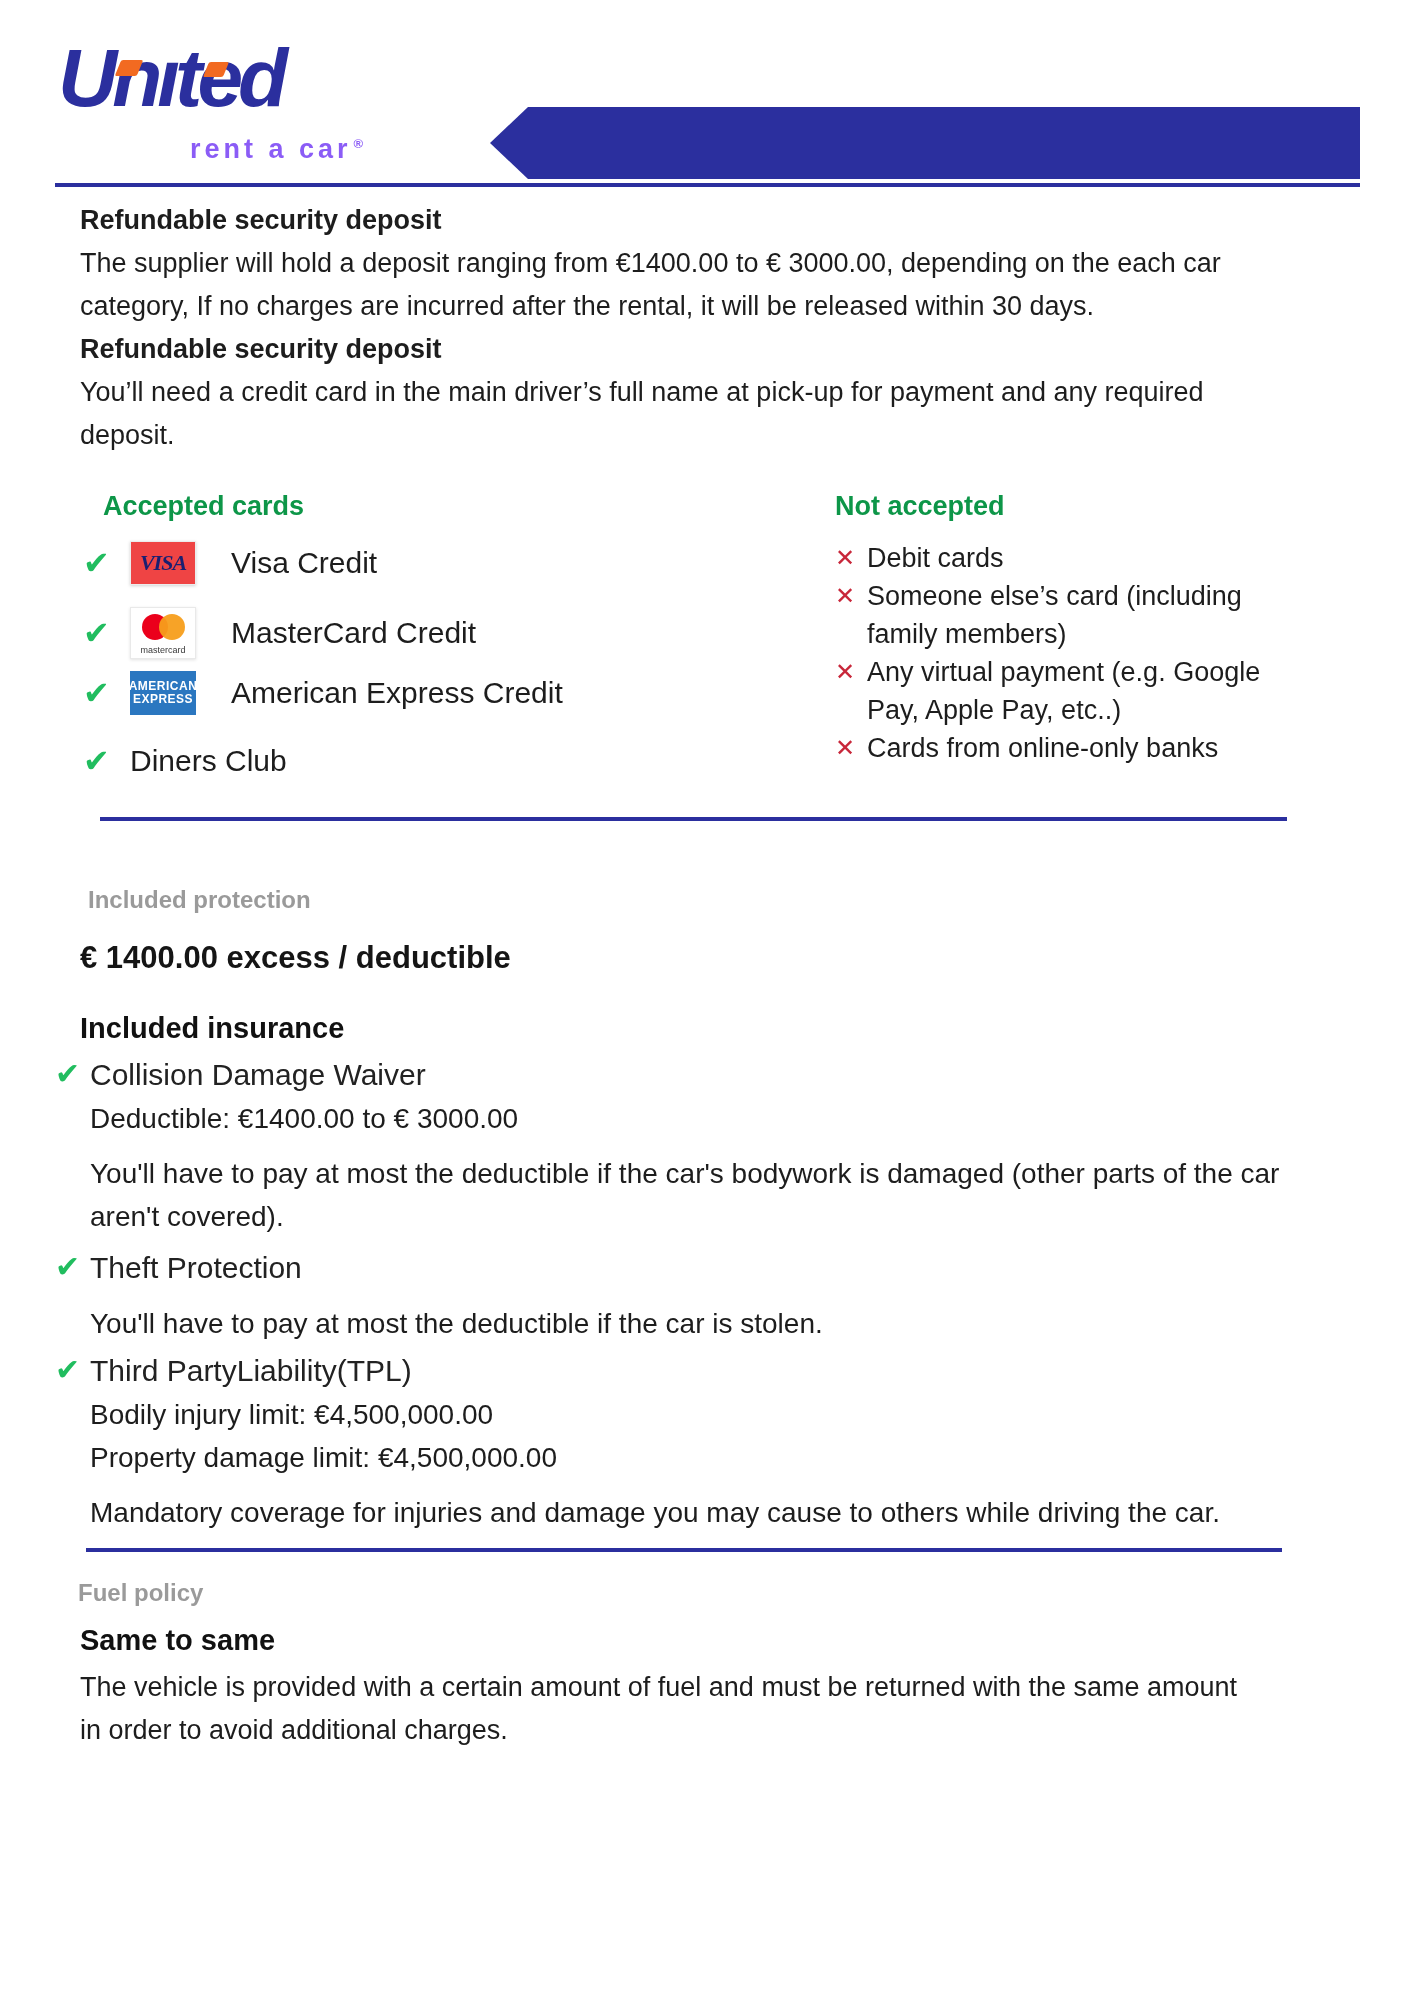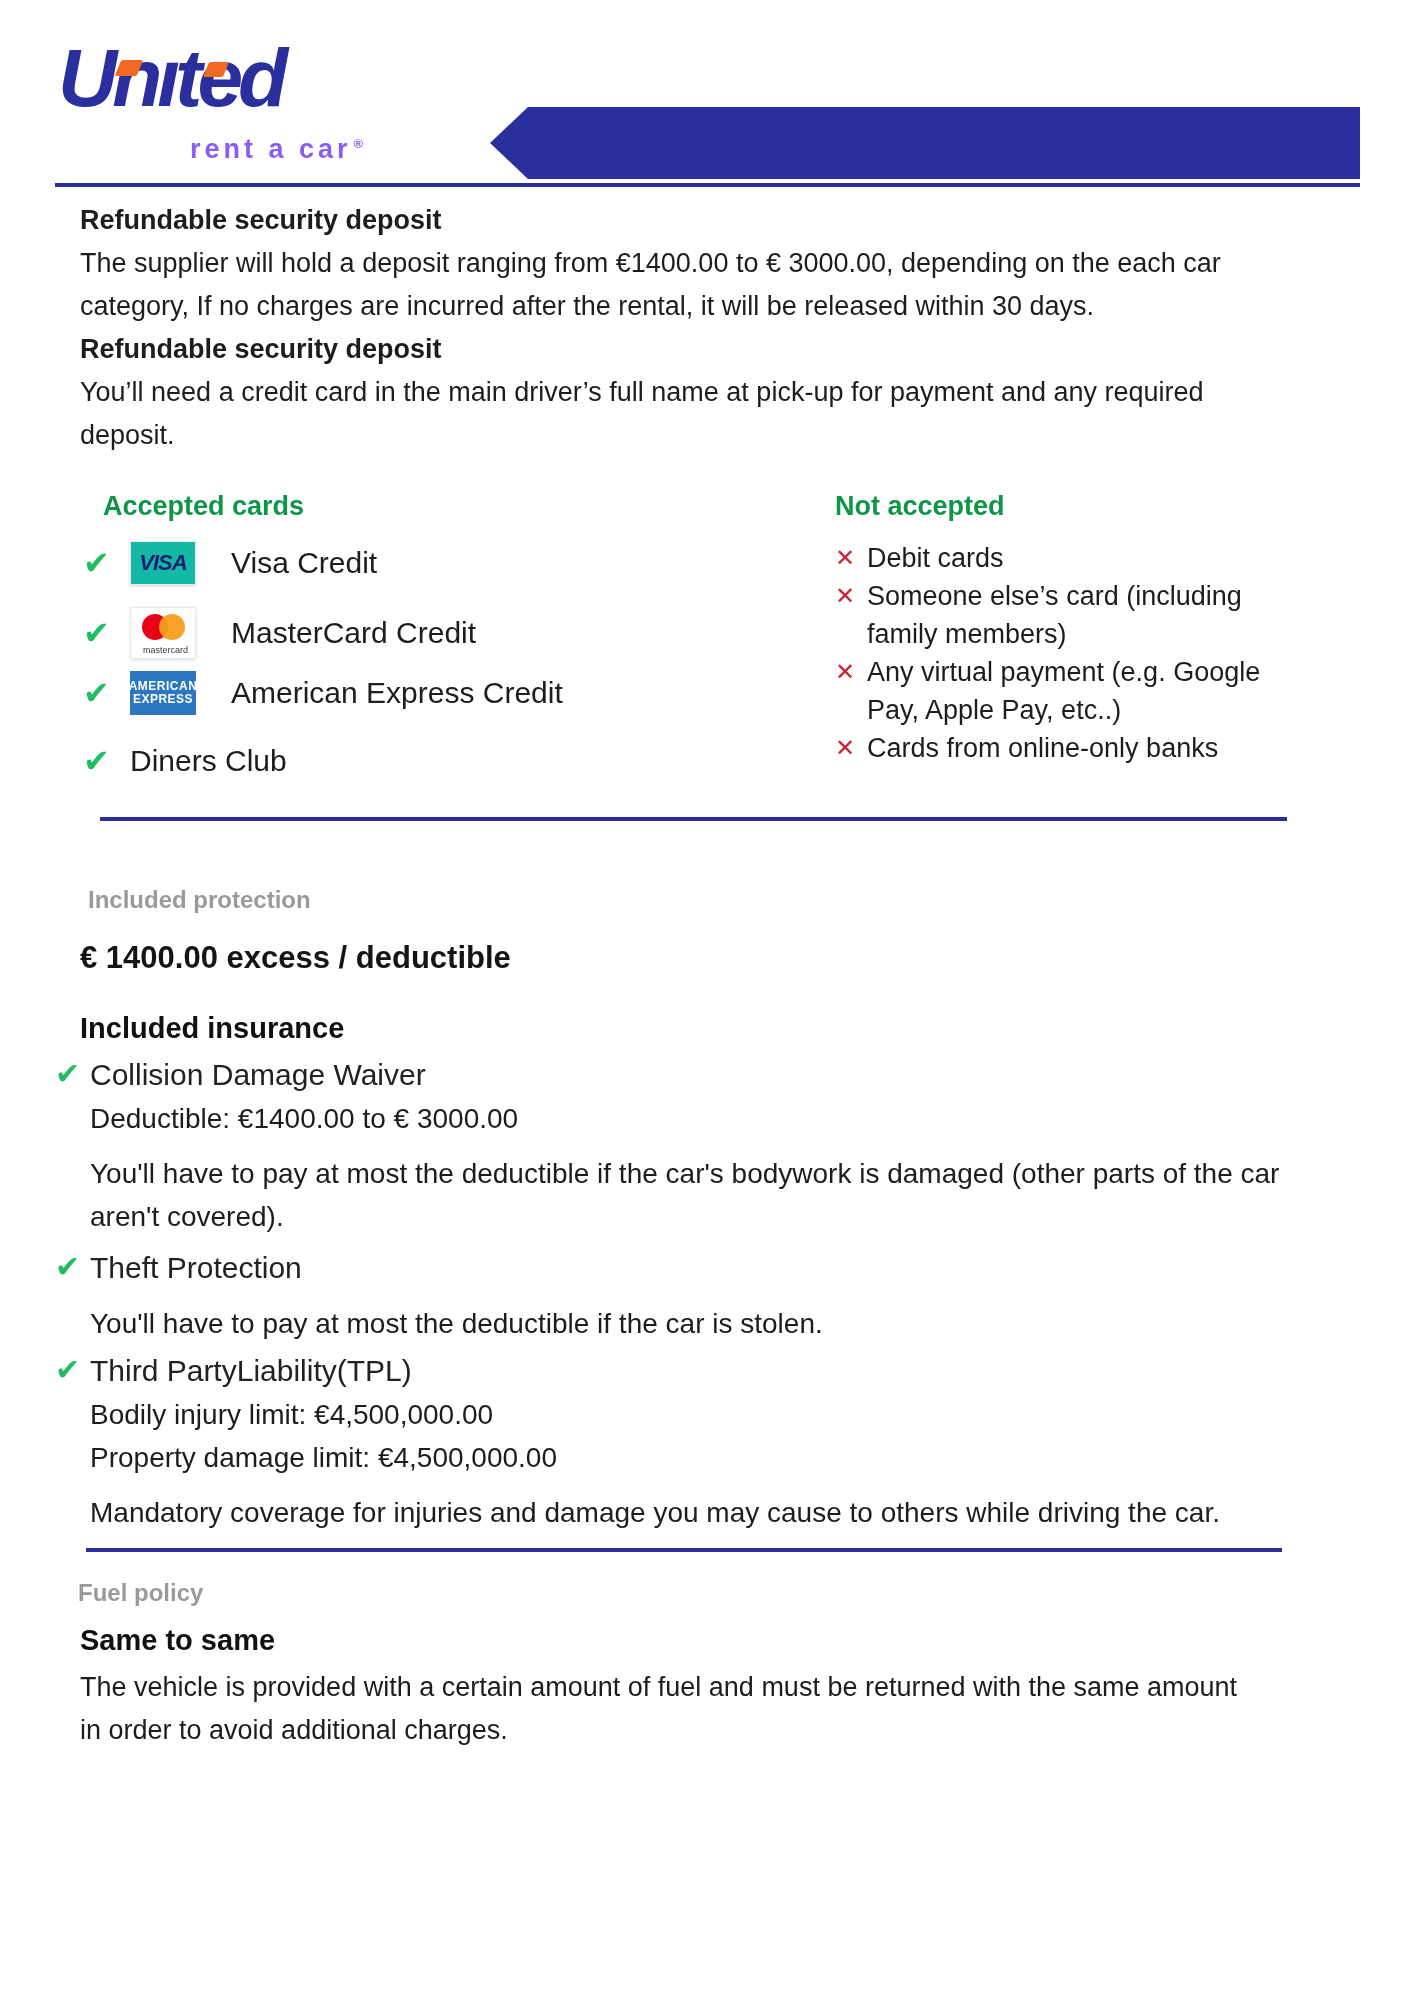--- a/index.html
+++ b/index.html
@@ -43,28 +43,28 @@
   .col-not { flex:1; }
   .green-h { font-size:27px; font-weight:bold; line-height:42px; color:#0d9648; }
   .col-accepted .green-h { padding-left:23px; }
   .card-row { display:flex; align-items:center; }
   .row-visa  { margin-top:14px; }
   .row-mc    { margin-top:22px; }
   .row-amex  { margin-top:12px; }
   .row-diners{ margin-top:26px; height:40px; }
   .chk { width:50px; flex:none; padding-left:3px; color:#21bd5f; font-size:32px; font-weight:bold; line-height:1; font-family:"DejaVu Sans",sans-serif; }
   .card-logo { width:66px; height:44px; flex:none; margin-right:35px; }
-  .visa-box { background:#14b8a6; border:1px solid #ececec; box-shadow:0 1px 3px rgba(0,0,0,.18);
-              display:flex; align-items:center; justify-content:center; }
+  .visa-box { background:#ef4444; border:1px solid #ececec; box-shadow:0 1px 3px rgba(0,0,0,.18);
+              display:flex; align-items:center; justify-content:center;font-family:Liberation Serif, serif; }
   .visa-text { color:#1a1f71; font-weight:bold; font-style:italic; font-size:22px; letter-spacing:-1px; }
   .mc-box { background:#fff; border:1px solid #e9e9e9; box-shadow:0 1px 3px rgba(0,0,0,.12);
             position:relative; height:52px; }
   .mc-red    { position:absolute; left:11px; top:6px;  width:26px; height:26px; border-radius:50%; background:#eb001b; }
   .mc-orange { position:absolute; left:28px; top:6px;  width:26px; height:26px; border-radius:50%; background:#f79e1b; opacity:.95; }
-  .mc-label  { position:absolute; bottom:3px; left:12px; width:100%; text-align:left; font-size:9px; color:#3a3a3a; }
+  .mc-label  { position:absolute; bottom:3px; left:0; width:100%; text-align:center; font-size:9px; color:#3a3a3a; }
   .amex-box { background:#2b77c0; color:#fff; display:flex; flex-direction:column; align-items:center;
               justify-content:center; font-weight:bold; font-size:12px; line-height:13px; letter-spacing:.5px; }
   .card-label { font-size:30px; color:#1d1d1d; }
 
   .na-list { margin-top:12px; }
   .na-item { display:flex; }
   .cross { width:32px; flex:none; color:#c8273a; font-size:24px; font-weight:bold; line-height:38px; font-family:"DejaVu Sans",sans-serif; }
   .na-text { font-size:27px; line-height:38px; color:#1d1d1d; white-space:pre; }
 
   

